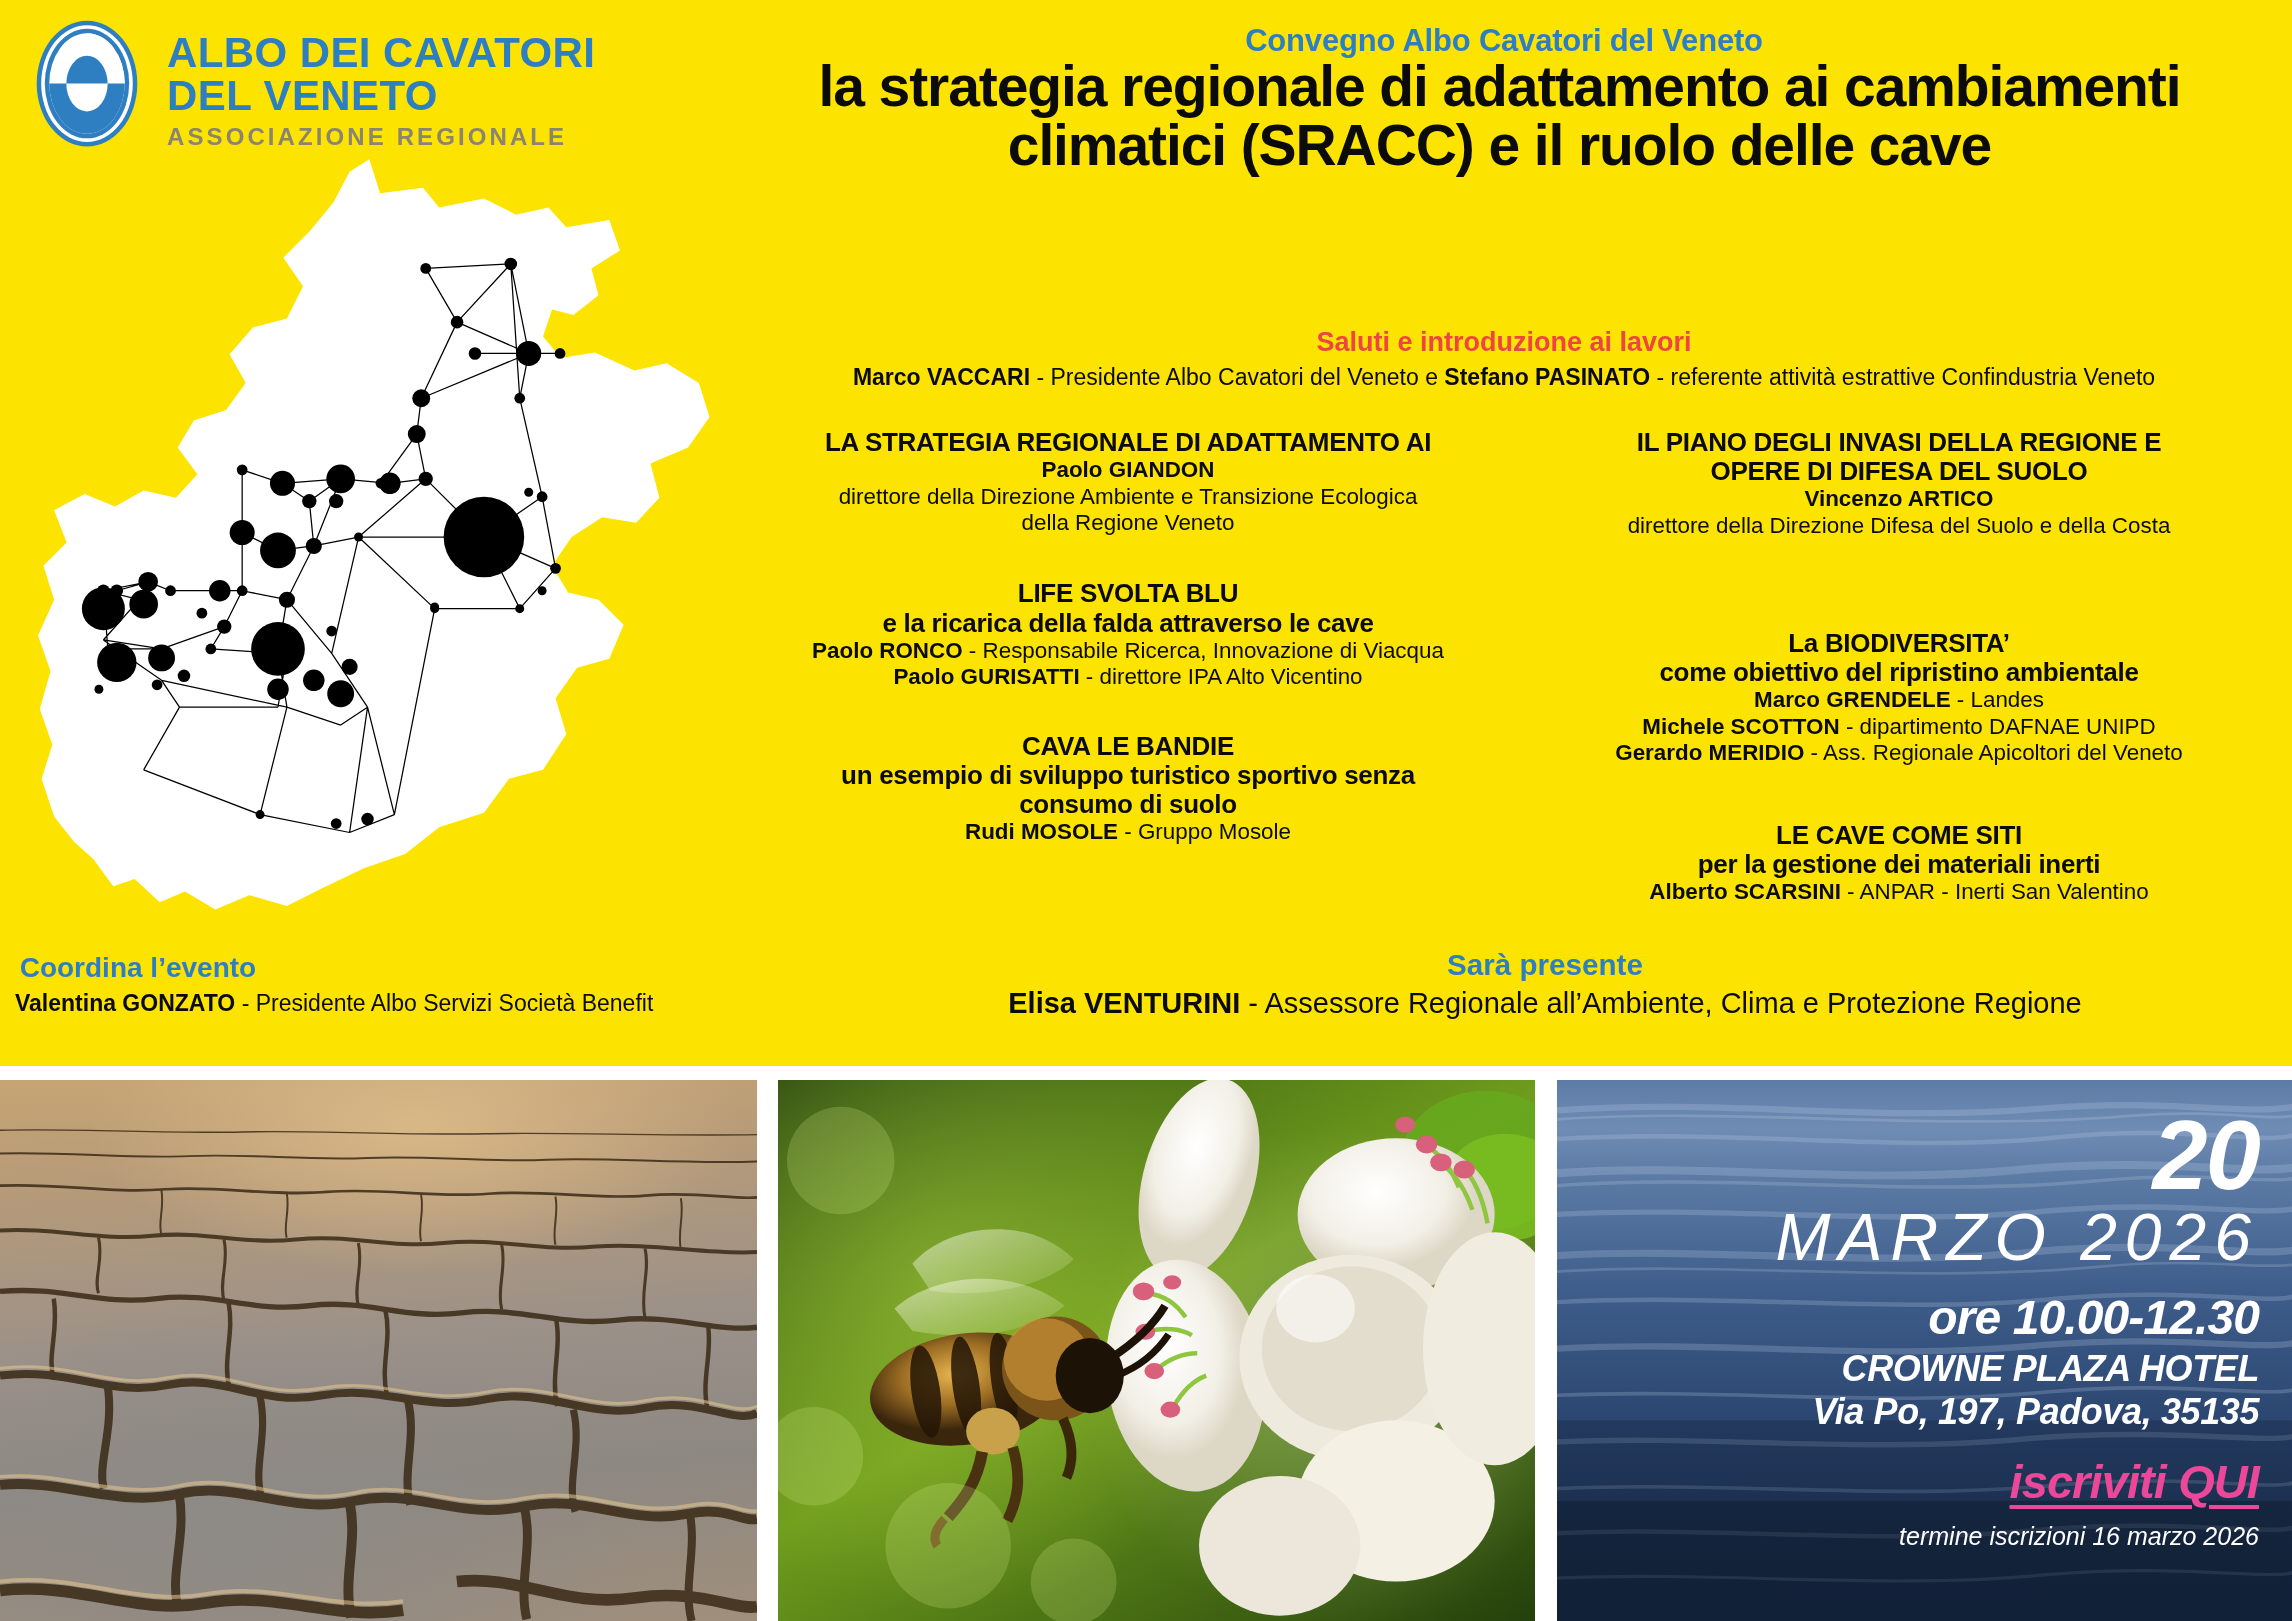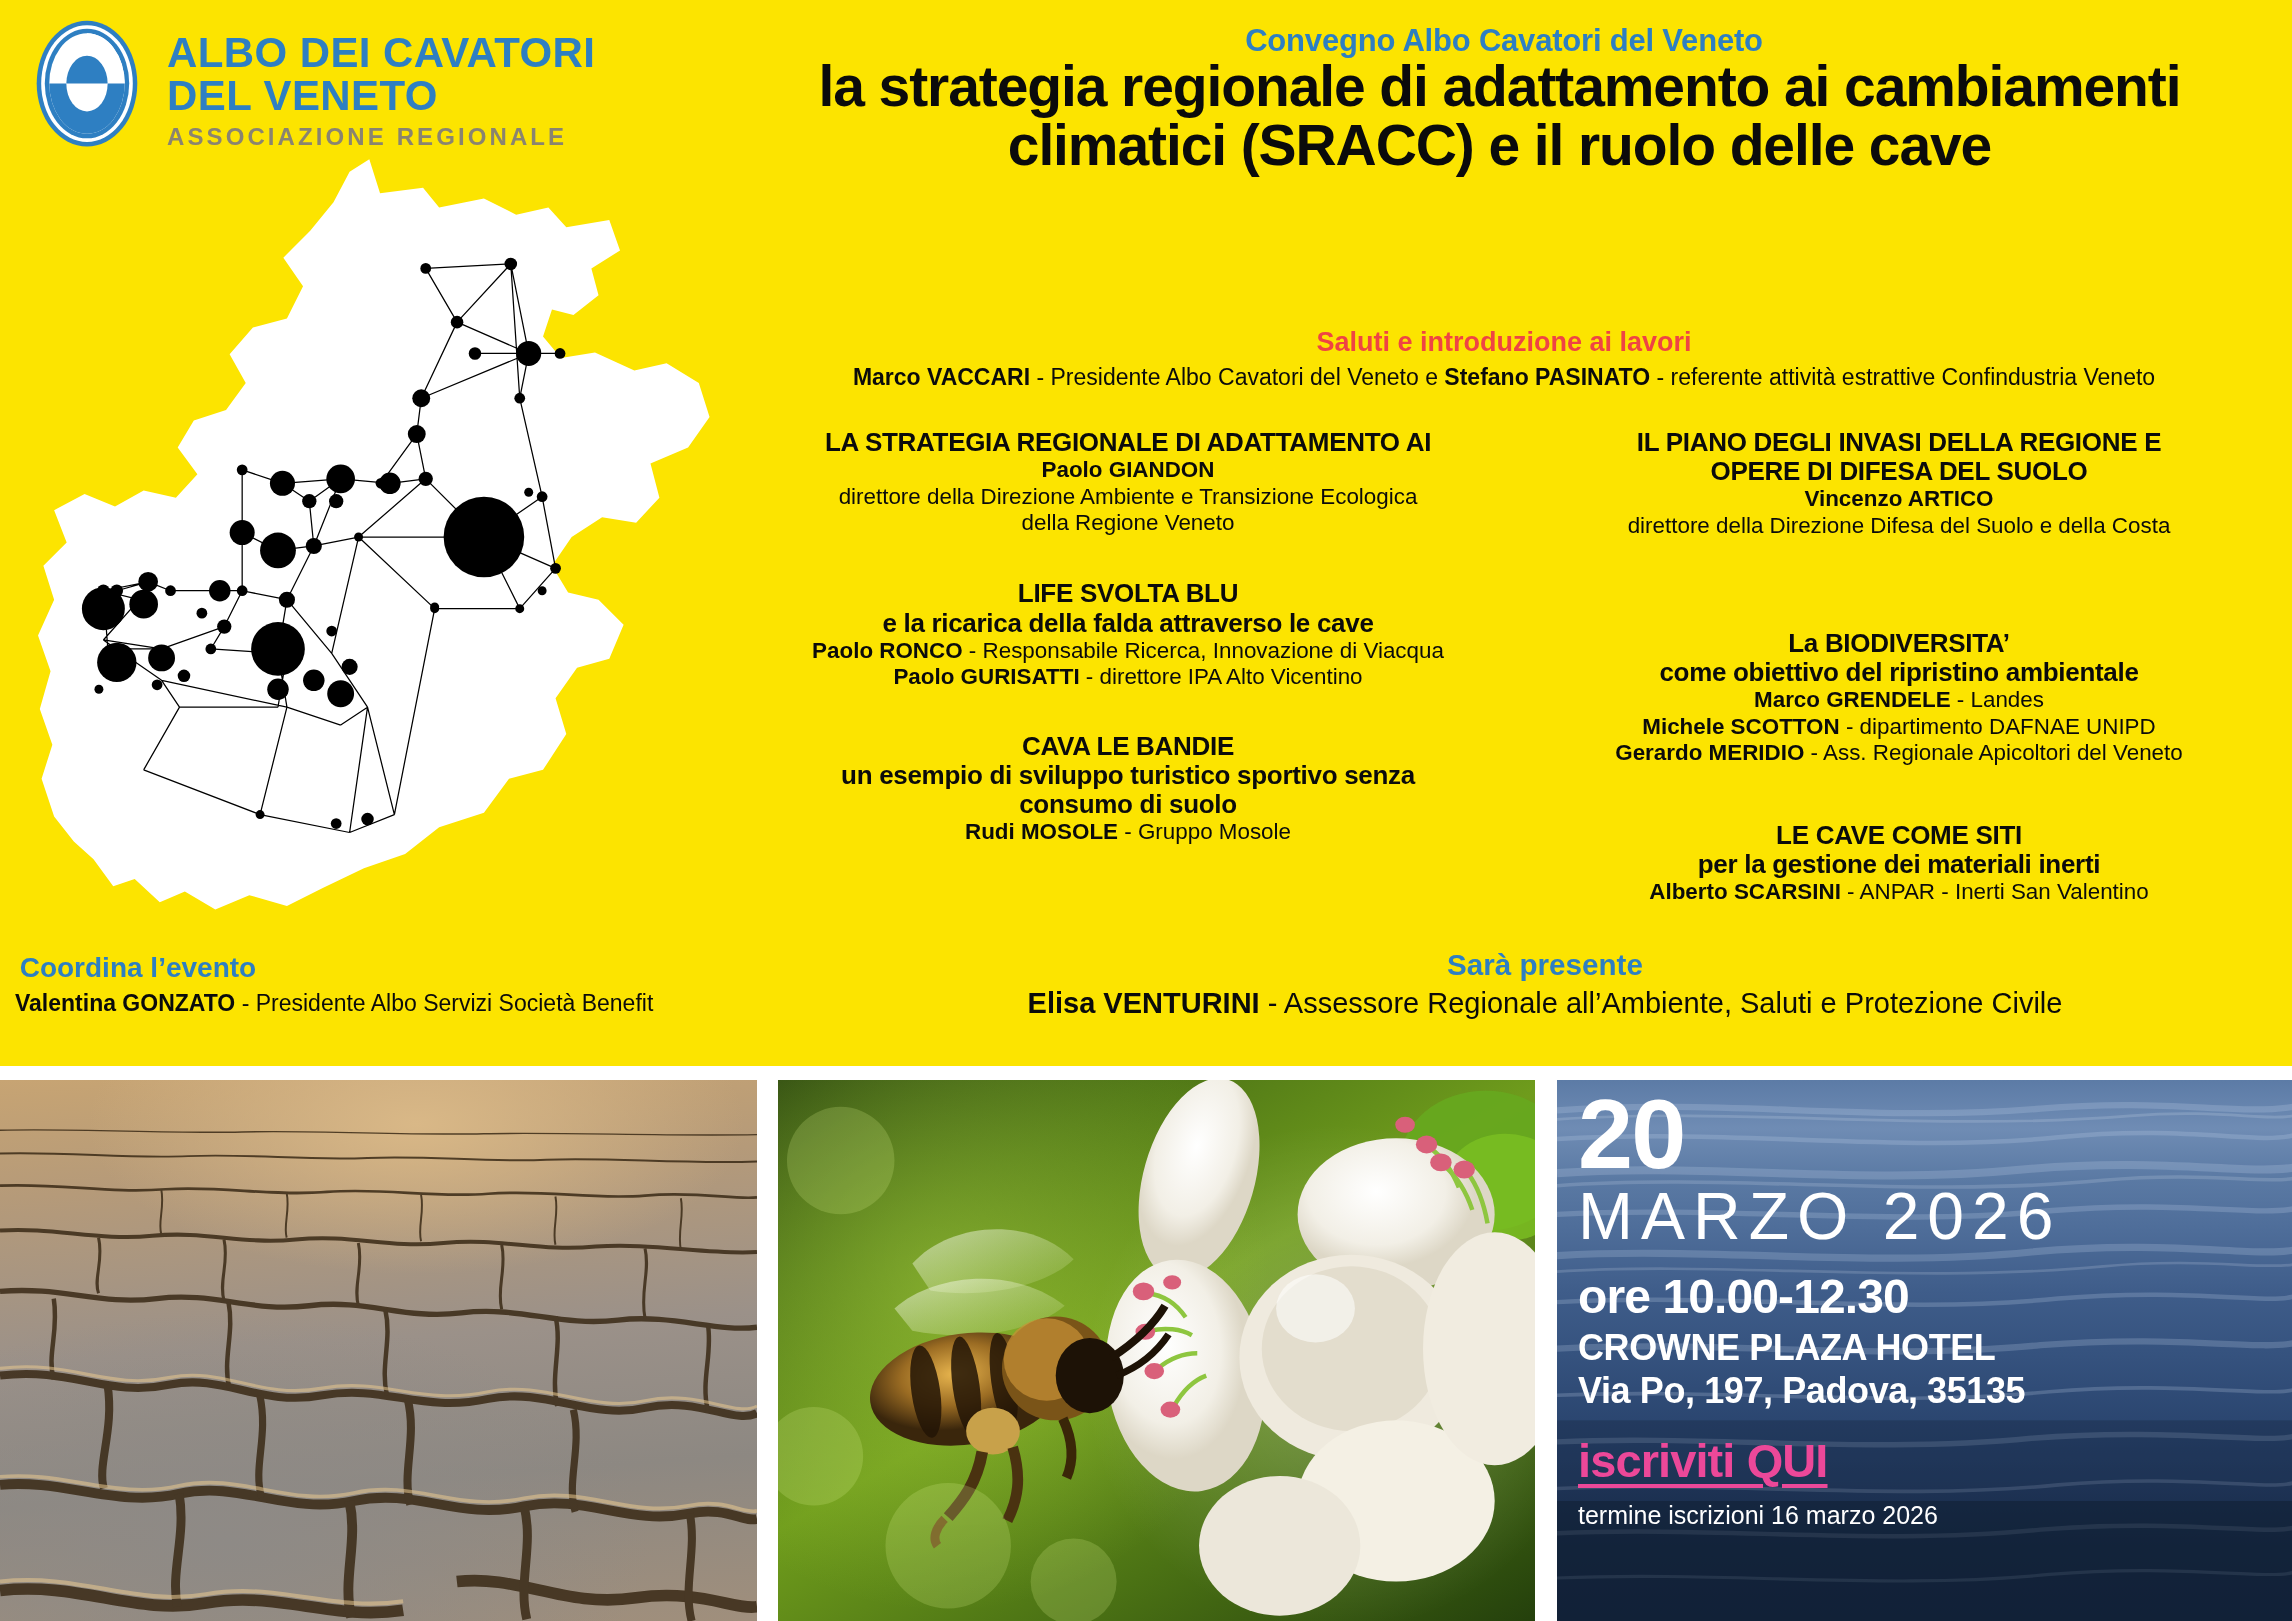--- a/index.html
+++ b/index.html
@@ -128,22 +128,22 @@
       linear-gradient(180deg,
         #5c7ba6 0%, #6f8cb4 9%, #5b7aa4 18%, #4f6e9a 27%,
         #3f5d8a 39%, #35527e 51%, #2b4670 63%, #243c62 75%,
         #1d3253 86%, #16284480 100%),
       #1d3253;
   }
   .water-bg svg { position:absolute; inset:0; width:100%; height:100%; }
 
   
   .date-box {
-    position:absolute; right:34px; top:8px; width:681px;
-    text-align:left; color:#ffffff;
+    position:absolute; right:34px; top:29px; width:681px;
+    text-align:right; color:#ffffff;font-style:italic;
   }
   .d-day {
     font-size:99px; font-weight:700; line-height:0.92; letter-spacing:-1.8px;
   }
   .d-month {
     font-size:66px; font-weight:400; line-height:1.0; letter-spacing:8px;
     margin-top:3.6px;
   }
   .d-time {
     font-size:48px; font-weight:600; line-height:1.08; letter-spacing:-0.9px;
@@ -350,21 +350,21 @@
 
   </div>
 
   <div class="coordina-head">Coordina l’evento</div>
   <div class="coordina-line">
     <b>Valentina GONZATO</b><span> - Presidente Albo Servizi Società Benefit</span>
   </div>
 
   <div class="sara-head">Sarà presente</div>
   <div class="sara-line">
-    <b>Elisa VENTURINI</b><span> - Assessore Regionale all’Ambiente, Saluti e Protezione Civile</span>
+    <b>Elisa VENTURINI</b><span> - Assessore Regionale all’Ambiente, Clima e Protezione Regione</span>
   </div>
 
   <div class="strip">
 
     <div class="panel panel-drought">
       <div class="drought-bg">
         <svg viewBox="0 0 845 604" preserveAspectRatio="none" xmlns="http://www.w3.org/2000/svg">
           <g stroke="#3a2a16" fill="none" opacity="0.85">
             <path d="M0,330 C80,320 120,355 190,340 C250,328 290,365 360,352 C430,340 470,372 545,356 C610,343 660,380 720,366 C780,353 820,385 845,372" stroke-width="9"></path>
             <path d="M0,452 C70,445 130,478 200,462 C270,447 320,486 395,470 C465,455 510,492 585,476 C655,462 700,498 770,484 C810,476 830,494 845,490" stroke-width="11"></path>

